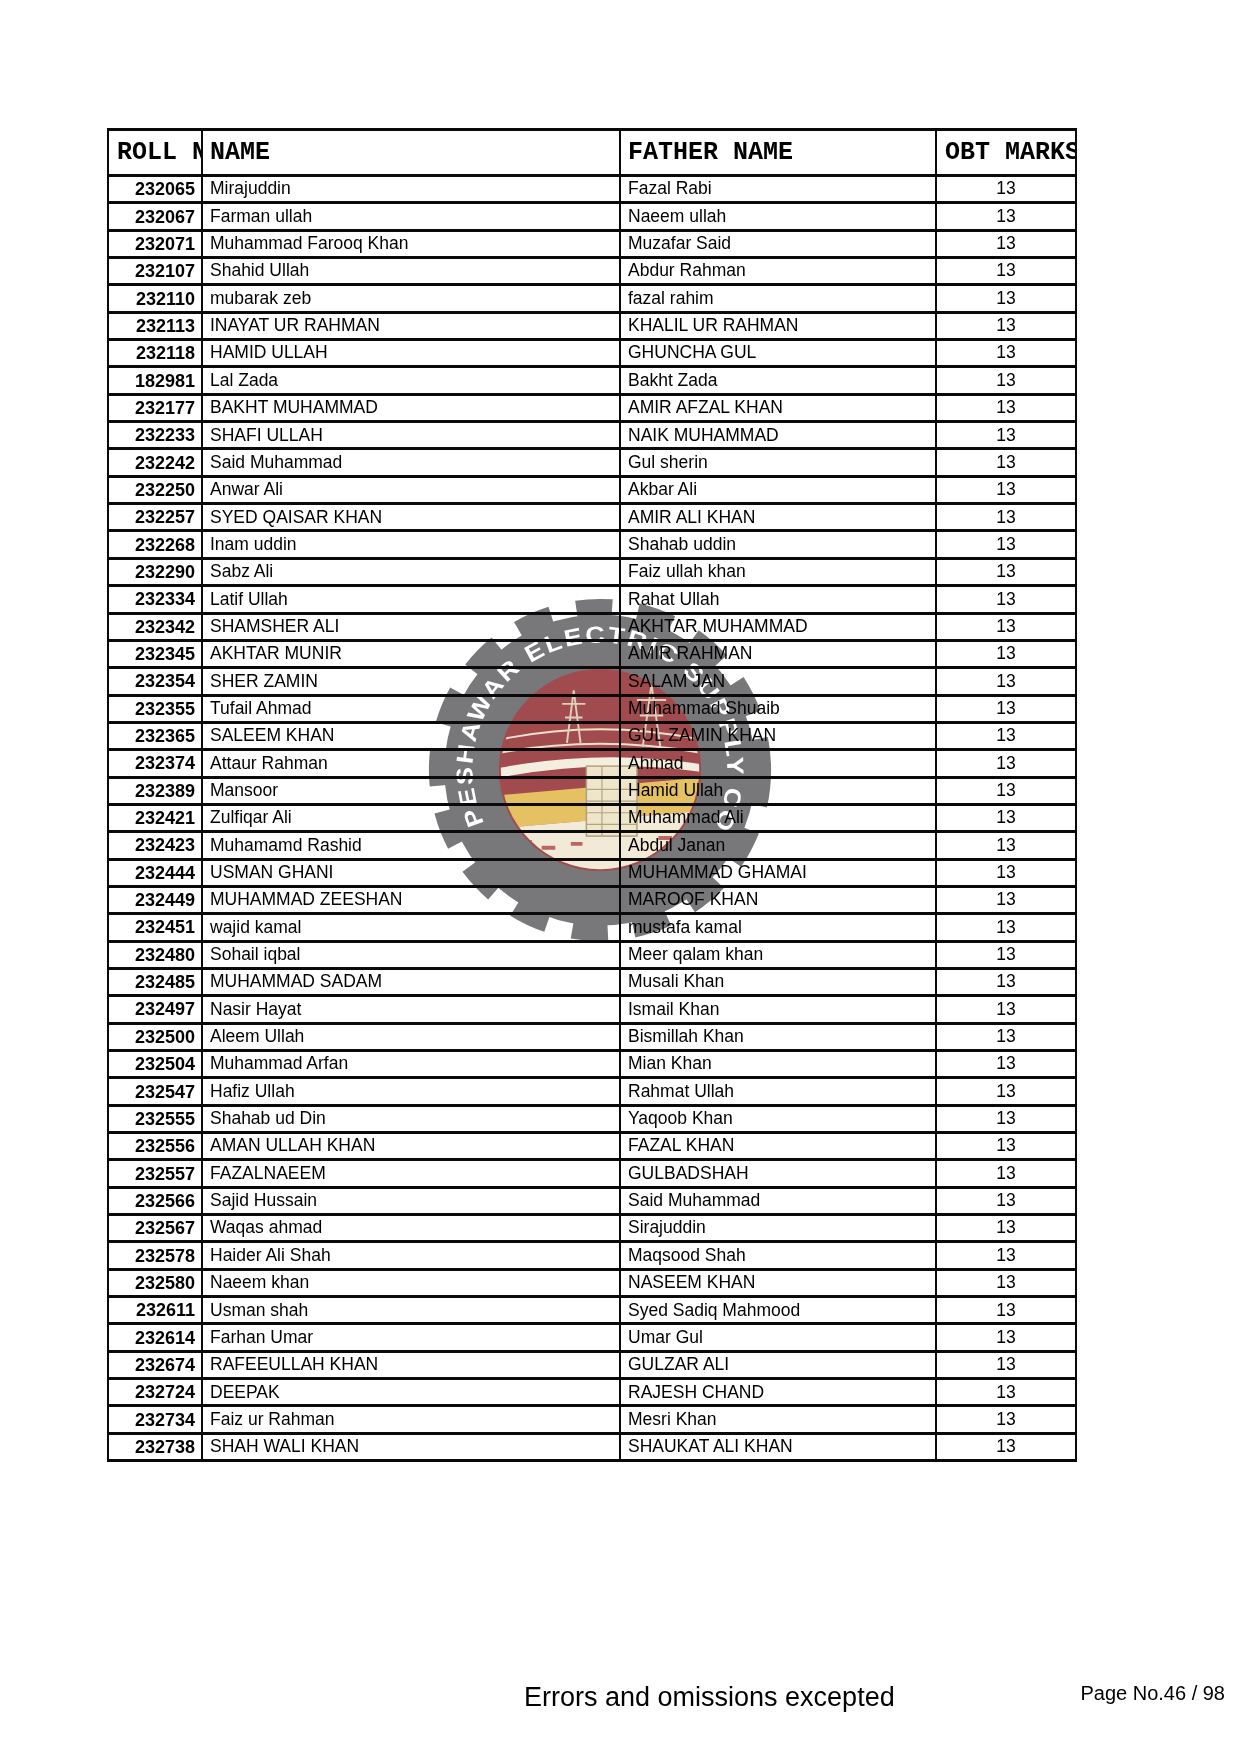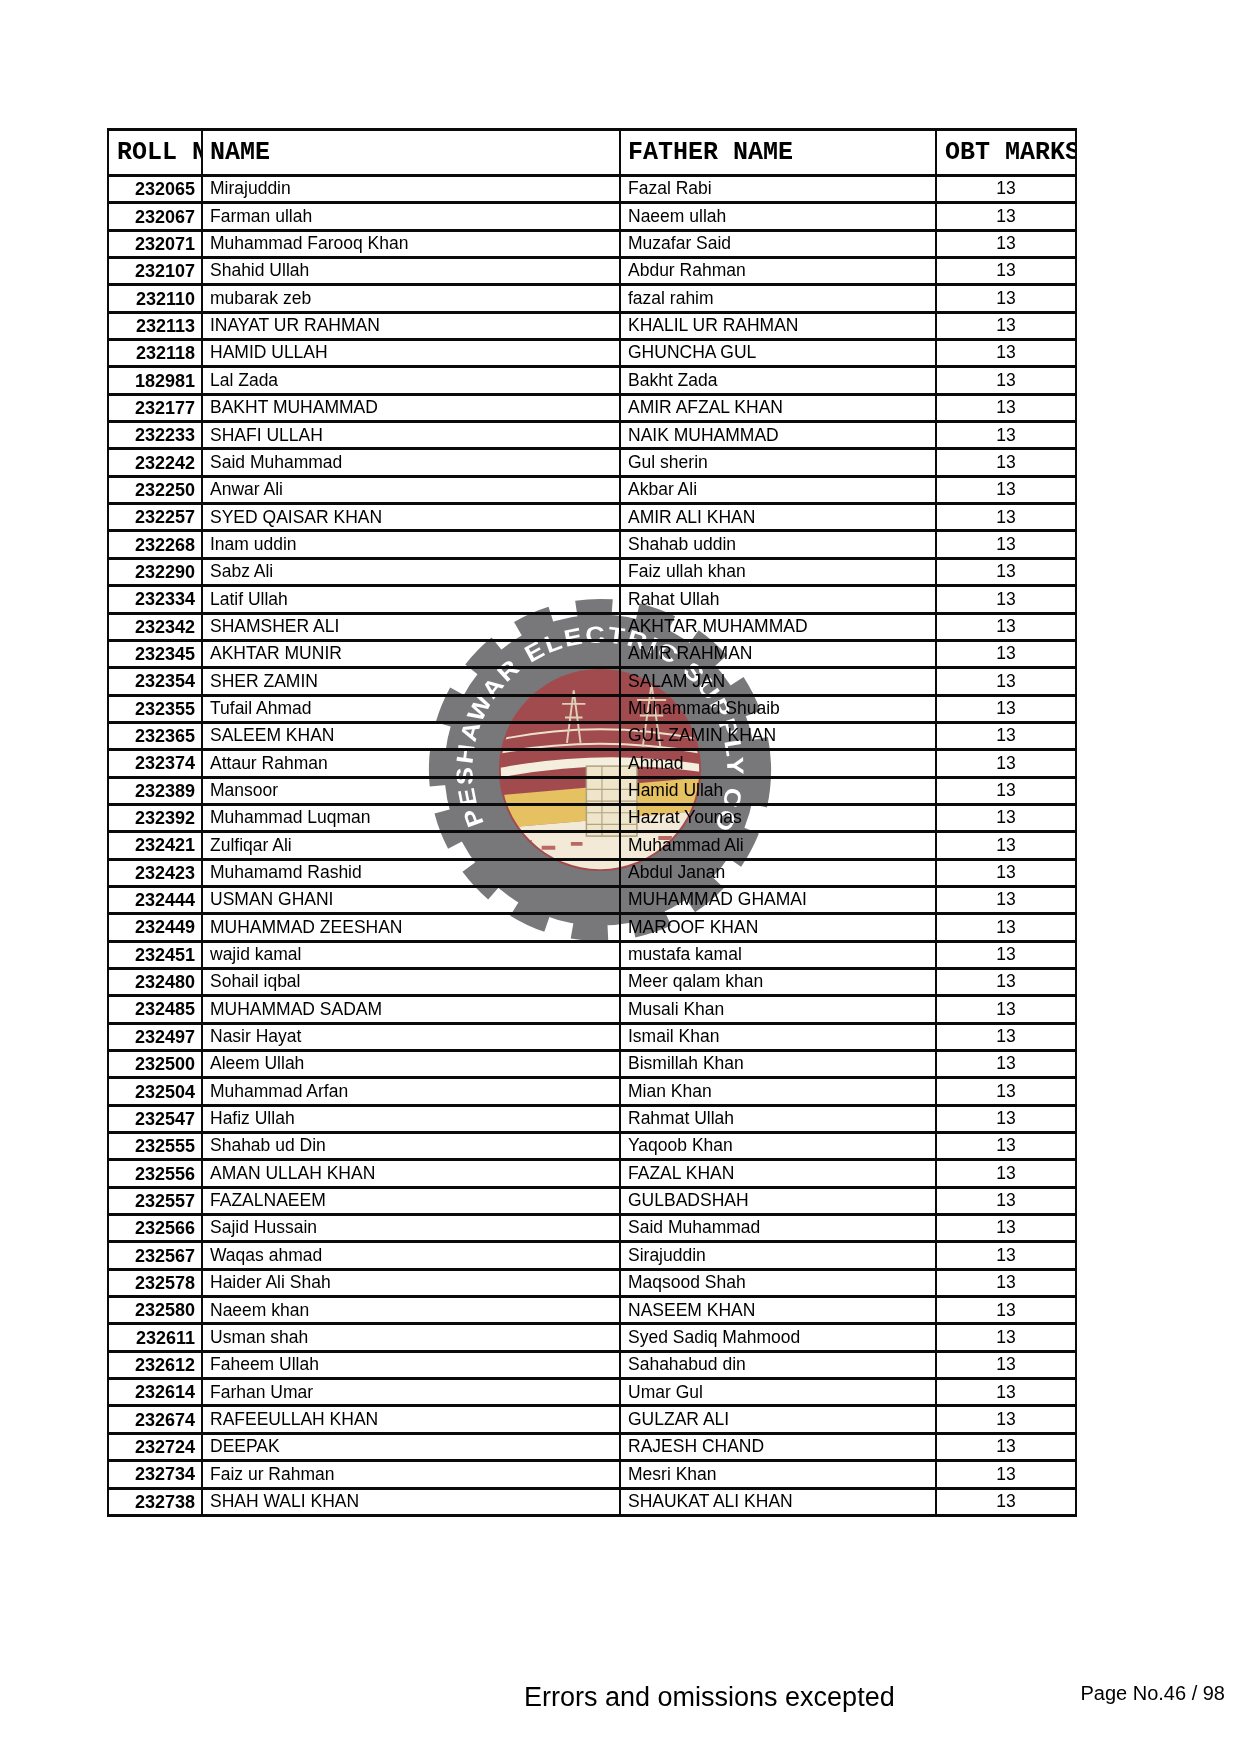--- a/index.html
+++ b/index.html
@@ -248,26 +248,20 @@
         <td class="name">Ahmad</td>
         <td class="marks">13</td>
       </tr>
         <tr>
         <td class="roll">232389</td>
         <td class="name">Mansoor</td>
         <td class="name">Hamid Ullah</td>
         <td class="marks">13</td>
       </tr>
         <tr>
-        <td class="roll">232392</td>
-        <td class="name">Muhammad Luqman</td>
-        <td class="name">Hazrat Younas</td>
-        <td class="marks">13</td>
-      </tr>
-        <tr>
         <td class="roll">232421</td>
         <td class="name">Zulfiqar Ali</td>
         <td class="name">Muhammad Ali</td>
         <td class="marks">13</td>
       </tr>
         <tr>
         <td class="roll">232423</td>
         <td class="name">Muhamamd Rashid</td>
         <td class="name">Abdul Janan</td>
         <td class="marks">13</td>
@@ -368,26 +362,20 @@
         <td class="name">NASEEM KHAN</td>
         <td class="marks">13</td>
       </tr>
         <tr>
         <td class="roll">232611</td>
         <td class="name">Usman shah</td>
         <td class="name">Syed Sadiq Mahmood</td>
         <td class="marks">13</td>
       </tr>
         <tr>
-        <td class="roll">232612</td>
-        <td class="name">Faheem Ullah</td>
-        <td class="name">Sahahabud din</td>
-        <td class="marks">13</td>
-      </tr>
-        <tr>
         <td class="roll">232614</td>
         <td class="name">Farhan Umar</td>
         <td class="name">Umar Gul</td>
         <td class="marks">13</td>
       </tr>
         <tr>
         <td class="roll">232674</td>
         <td class="name">RAFEEULLAH KHAN</td>
         <td class="name">GULZAR ALI</td>
         <td class="marks">13</td>

